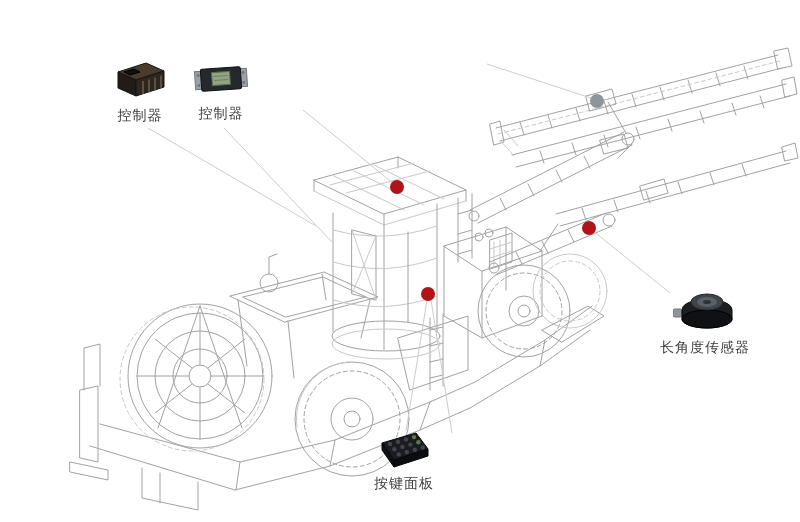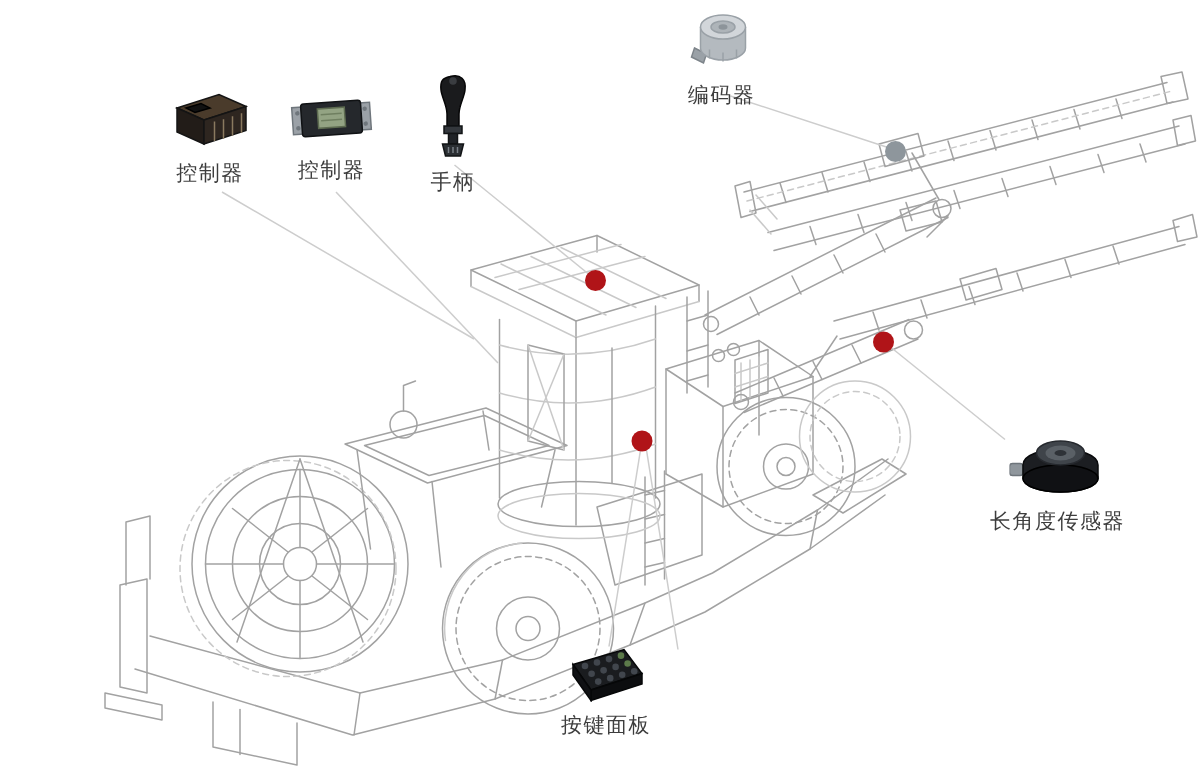--- a/index.html
+++ b/index.html
@@ -273,47 +273,21 @@
           <circle cx="5.5" cy="14" r="1.5" fill="#6f767c"></circle>
             <circle cx="5.5" cy="24" r="1.5" fill="#6f767c"></circle>
           <circle cx="50.5" cy="14" r="1.5" fill="#6f767c"></circle>
             <circle cx="50.5" cy="24" r="1.5" fill="#6f767c"></circle>
         </g>
       </svg>
     </div>
     <div class="callout-label">控制器</div>
   </div>
 
-  <div class="callout" style="left:283px; top:48px; width:38px">
-    <div class="callout-icon">
-      <svg width="34" height="58" viewBox="0 0 34 58">
-        <path d="M15 3 C22 1 26 5 25 12 C24.5 17 21 22 21 28 L21 36 L13 36 L13 28 C13 22 9.5 17 9 12 C8.4 6 10 4 15 3 Z" fill="#1a1b1d" stroke="#060607"></path>
-        <circle cx="17" cy="6" r="2.5" fill="#3a3d41"></circle>
-        <rect x="11" y="36" width="12" height="5" fill="#33373c" stroke="#121416"></rect>
-        <rect x="14" y="41" width="6" height="7" fill="#202327" stroke="#121416"></rect>
-        <path d="M10 48 L24 48 L22 56 L12 56 Z" fill="#2b2f33" stroke="#121416"></path>
-        <path d="M14 50 L14 54 M17 50 L17 54 M20 50 L20 54" stroke="#787f86" fill="none"></path>
-      </svg>
-    </div>
-    <div class="callout-label">手柄</div>
-  </div>
-
-  <div class="callout" style="left:453px; top:6px; width:56px">
-    <div class="callout-icon">
-      <svg width="48" height="42" viewBox="0 0 48 42">
-        <path d="M6 26 L14 30 L12 36 L4 32 Z" fill="#9aa1a7" stroke="#7d848a"></path>
-        <path d="M10 12 L10 26 A15 8 0 0 0 40 26 L40 12" fill="#b4babf" stroke="#9aa1a7"></path>
-        <path d="M16 27 L16 33 M25 29 L25 35 M34 27 L34 33" stroke="#9aa1a7" fill="none"></path>
-        <ellipse cx="25" cy="12" rx="15" ry="8" fill="#d2d6da" stroke="#9aa1a7"></ellipse>
-        <ellipse cx="25" cy="12" rx="8" ry="4" fill="#aeb4b9" stroke="#9aa1a7"></ellipse>
-        <ellipse cx="25" cy="12" rx="3" ry="1.8" fill="#8d949a"></ellipse>
-      </svg>
-    </div>
-    <div class="callout-label">编码器</div>
-  </div>
+
 
   <div class="callout" style="left:655px; top:280px; width:100px">
     <div class="callout-icon">
       <svg width="64" height="52" viewBox="0 0 64 52">
         <rect x="0" y="29" width="9" height="8" rx="2" fill="#8f969c" stroke="#6e757b"></rect>
         <path d="M9 39 L9 30 C9 16 59 16 59 30 L59 39 A25 9 0 0 1 9 39 Z" fill="#1c1e22" stroke="#0a0b0d"></path>
         <ellipse cx="34" cy="39" rx="25" ry="9" fill="#101114" stroke="#000000"></ellipse>
         <ellipse cx="34" cy="22" rx="16" ry="8" fill="#3f444a" stroke="#26292e"></ellipse>
         <ellipse cx="34" cy="22" rx="10" ry="5" fill="#5a6066"></ellipse>
         <ellipse cx="34" cy="22" rx="4" ry="2" fill="#2e3237"></ellipse>

